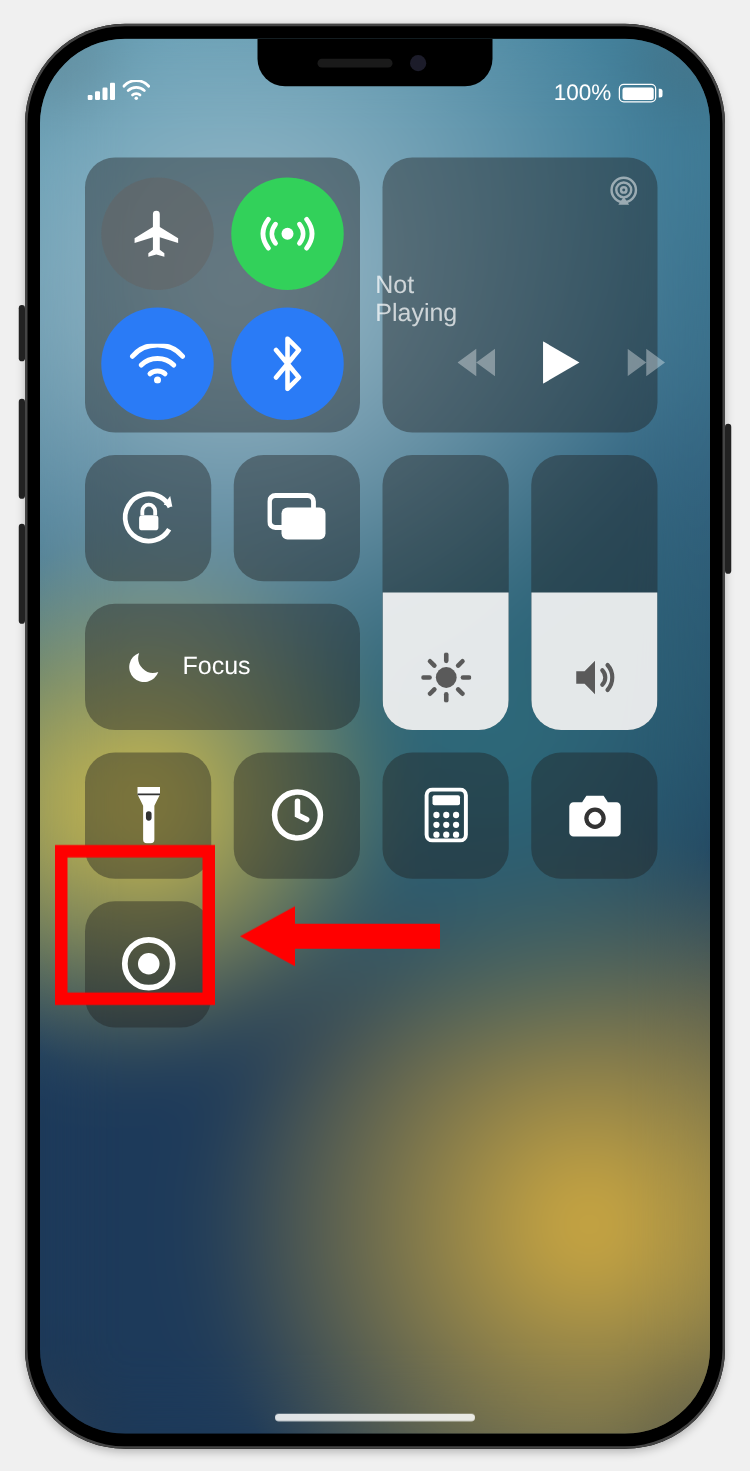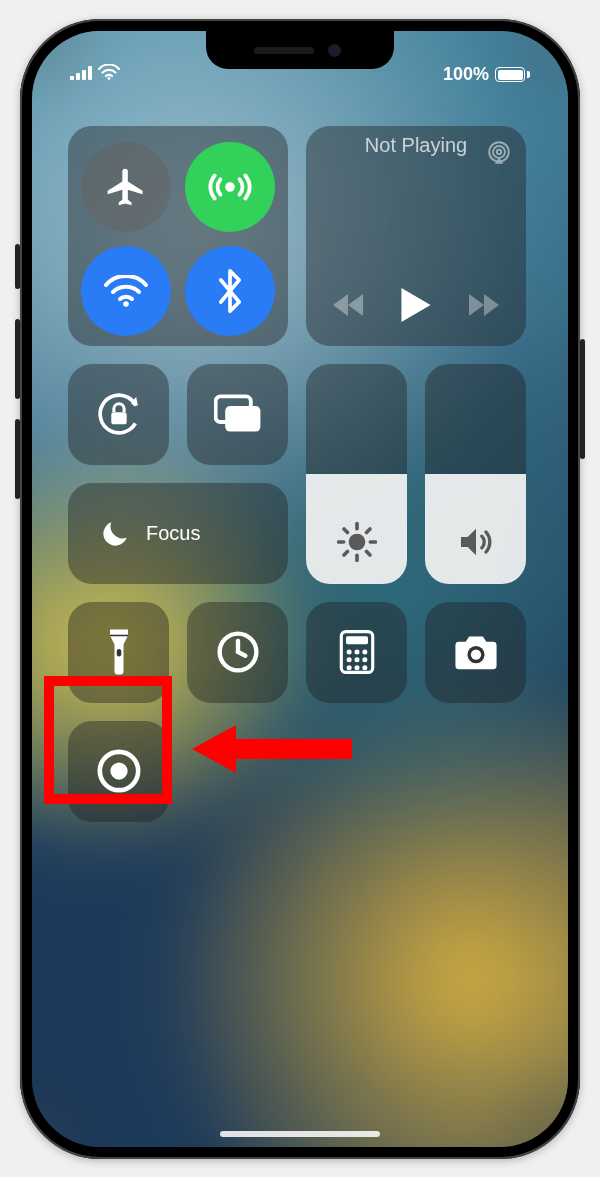--- a/index.html
+++ b/index.html
@@ -62,21 +62,21 @@
     width:13px; height:13px; background:#1c1c2a; border-radius:50%;
   }
   .home-ind {
     position:absolute; bottom:10px; left:50%; transform:translateX(-50%);
     width:160px; height:6px; border-radius:3px; background:rgba(255,255,255,.85);
   }
   
   .status {
     position:absolute; top:24px; left:0; right:0; height:40px;
     display:flex; justify-content:space-between; align-items:center;
-    padding: 0 38px; color:#fff; font-size:18px; font-weight:700;
+    padding: 0 38px; color:#fff; font-size:18px; font-weight:400;
     z-index:10;
   }
   .status-left, .status-right { display:flex; align-items:center; gap:6px; }
   .battery { display:flex; align-items:center; gap:2px; }
   .bat-body { width:30px; height:15px; border:1.5px solid #fff; border-radius:4px; position:relative; }
   .bat-fill { position:absolute; inset:1.5px; background:#fff; border-radius:2px; }
   .bat-tip { width:3px; height:7px; background:#fff; border-radius:0 2px 2px 0; }
   
   .cc {
     position:absolute; top:0; left:0; right:0; bottom:0;
@@ -96,21 +96,21 @@
   .slider { width:101px; height:220px; background:rgba(30,30,30,.42); border-radius:24px; overflow:hidden; position:relative; }
   .slider-fill { position:absolute; left:0; right:0; bottom:0; height:50%; background:rgba(255,255,255,.88); }
   .slider svg { position:absolute; left:50%; bottom:22px; transform:translateX(-50%); }
   
   .conn { display:grid; grid-template-columns:1fr 1fr; grid-template-rows:1fr 1fr; gap:14px; padding:16px; }
   .cbtn { width:90px; height:90px; border-radius:50%; display:flex; align-items:center; justify-content:center; }
   .c-off { background: rgba(100,100,100,.55); }
   .c-green { background:#32d15a; }
   .c-blue { background:#2a7bf6; }
   
-  .media { flex-direction:column; position:relative; }
+  .media { flex-direction:row; padding:14px; position:relative; }
   .airplay { position:absolute; top:14px; right:14px; opacity:.5; }
   .media-title { color:rgba(255,255,255,.72); font-size:20px; margin-top:8px; }
   .media-ctrls { margin-top:auto; margin-bottom:20px; display:flex; align-items:center; gap:38px; }
   .media-ctrls svg { opacity:1; }
   .media-ctrls .dim { opacity:.35; }
   
   .focus { justify-content:flex-start; padding-left:32px; gap:14px; }
   .focus-label { font-size:20px; font-weight:500; }
   
   .highlight {

